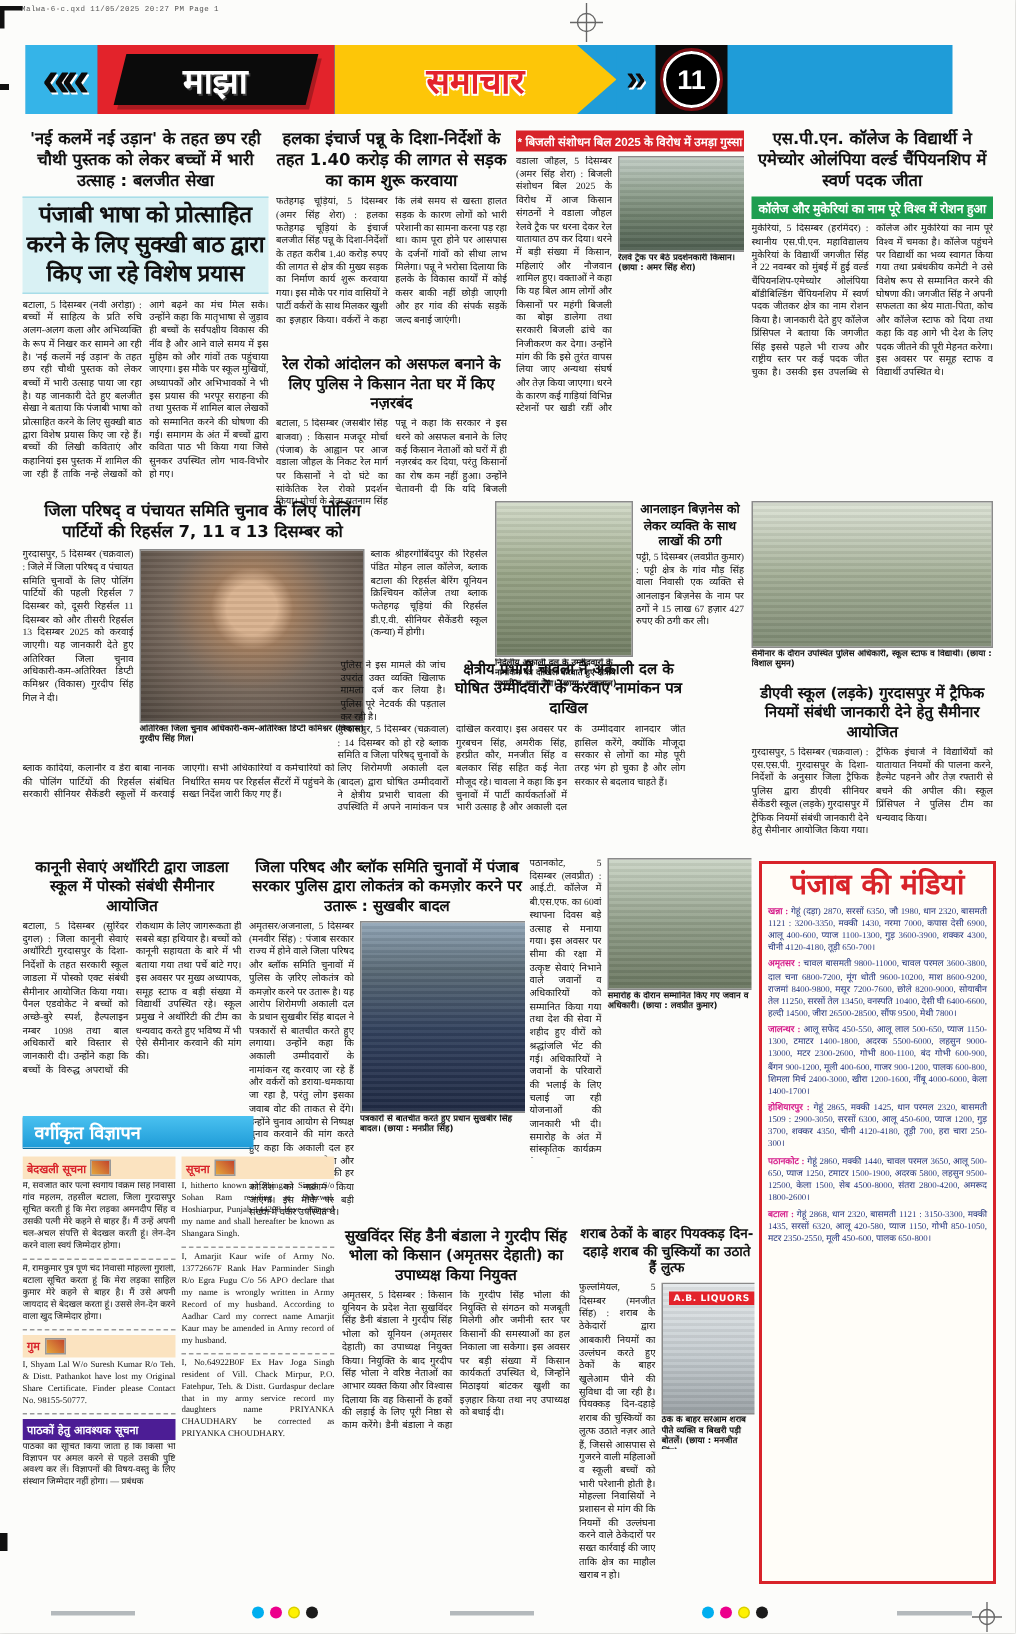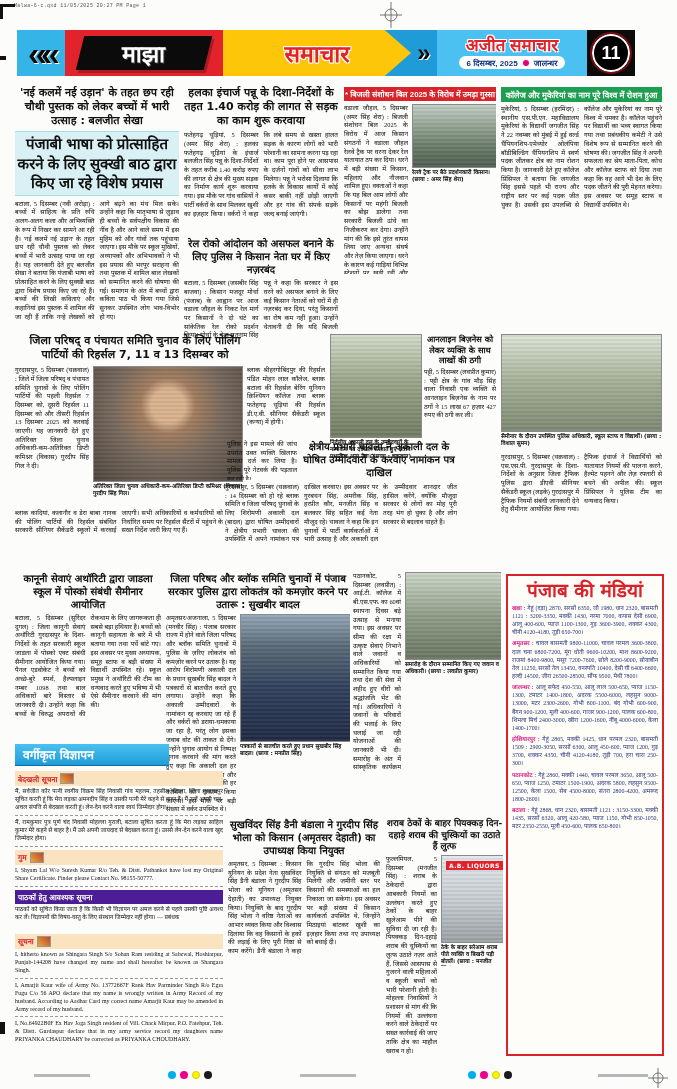--- a/index.html
+++ b/index.html
@@ -77,21 +77,21 @@
   .s9{left:15px;top:572px;width:146px;height:246px;}
   .s10{left:166px;top:572px;width:184px;height:246px;}
   .s11{left:353px;top:572px;width:148px;height:246px;}
   .mandi{left:506px;top:574px;width:158px;height:482px;border:2px solid #d8232a;background:#fffdf8;box-sizing:border-box;padding:3px 4px;overflow:hidden;}
   .mandi-title{color:#d8232a;font-size:19px;font-weight:bold;text-align:center;line-height:1.1;margin:1px 0 3px;font-family:"DejaVu Sans",sans-serif;}
   .mandi p{margin:0 0 3px;font-size:5.9px;line-height:1.38;color:#24357d;text-align:justify;font-family:"Liberation Serif",serif;}
   .mandi .city{color:#d6208c;font-weight:bold;}
   .classifieds{left:15px;top:744px;width:208px;height:324px;overflow:hidden;}
   .cl-banner{background:linear-gradient(180deg,#4ac1f0,#1f9cd8);color:#fff;font-size:12px;font-weight:bold;
     padding:2px 8px;width:138px;margin-bottom:4px;font-family:"DejaVu Sans",sans-serif;box-shadow:0 1px 0 #0e6ea0;}
-  .cl-grid{display:grid;grid-template-columns:1fr;gap:4px;}
+  .cl-grid{display:grid;grid-template-columns:1fr 1fr;gap:4px;}
   .cl-chip{display:flex;align-items:center;gap:3px;background:#fbe3c0;color:#d8232a;font-weight:bold;font-size:7.4px;
     padding:2px 3px;margin:2px 0;font-family:"DejaVu Sans",sans-serif;}
   .cl-chip .thumb{width:12px;height:9px;background:linear-gradient(45deg,#e5a93d,#c2442c);border:1px solid #999;flex:0 0 auto;}
   .cl-chip.blue{background:#4c1d95;color:#fff;}
   .cl-ad{font-size:5.9px;line-height:1.35;text-align:justify;font-family:"Liberation Serif",serif;
     border-bottom:1px dashed #999;padding-bottom:3px;margin-bottom:3px;overflow:hidden;}
   .s12{left:228px;top:818px;width:152px;height:244px;}
   .s13{left:386px;top:818px;width:117px;height:244px;}
   .regline{height:3px;background:#b4b9bc;}
   .cmyk{display:flex;gap:4px;align-items:center;}
@@ -119,28 +119,20 @@
     <div class="mh-chevrons">««</div>
     <div class="mh-red">
       <div class="mh-black-box">
         <span>माझा</span>
       </div>
     </div>
     <div class="mh-yellow">
       <span>समाचार</span>
     </div>
     <div class="mh-chev2">»</div>
-    <div class="mh-blue">
-      <div class="mh-brand">अजीत समाचार</div>
-      <div class="mh-pill">
-        <span>6 दिसम्बर, 2025</span>
-        <span class="mh-dot"></span>
-        <span>जालन्धर</span>
-      </div>
-    </div>
     <div class="mh-pagenum-wrap">
       <div class="mh-pagenum">11</div>
     </div>
   </header>
 
   <section class="abs s1">
     <h2 class="hl-lg">'नई कलमें नई उड़ान' के तहत छप रही चौथी पुस्तक को लेकर बच्चों में भारी उत्साह : बलजीत सेखा</h2>
     <div class="subhead-cyan">पंजाबी भाषा को प्रोत्साहित करने के लिए सुक्खी बाठ द्वारा किए जा रहे विशेष प्रयास</div>
     <div class="bodytext cols2" style="height:168px;">बटाला, 5 दिसम्बर (नवी अरोड़ा) : बच्चों में साहित्य के प्रति रुचि अलग-अलग कला और अभिव्यक्ति के रूप में निखर कर सामने आ रही है। 'नई कलमें नई उड़ान' के तहत छप रही चौथी पुस्तक को लेकर बच्चों में भारी उत्साह पाया जा रहा है। यह जानकारी देते हुए बलजीत सेखा ने बताया कि पंजाबी भाषा को प्रोत्साहित करने के लिए सुक्खी बाठ द्वारा विशेष प्रयास किए जा रहे हैं। बच्चों की लिखी कविताएं और कहानियां इस पुस्तक में शामिल की जा रही हैं ताकि नन्हे लेखकों को आगे बढ़ने का मंच मिल सके। उन्होंने कहा कि मातृभाषा से जुड़ाव ही बच्चों के सर्वपक्षीय विकास की नींव है और आने वाले समय में इस मुहिम को और गांवों तक पहुंचाया जाएगा। इस मौके पर स्कूल मुखियों, अध्यापकों और अभिभावकों ने भी इस प्रयास की भरपूर सराहना की तथा पुस्तक में शामिल बाल लेखकों को सम्मानित करने की घोषणा की गई। समागम के अंत में बच्चों द्वारा कविता पाठ भी किया गया जिसे सुनकर उपस्थित लोग भाव-विभोर हो गए।</div>
   </section>
@@ -157,20 +149,21 @@
     <div class="flow" style="height:170px;">
       <figure class="fig-r" style="width:84px;margin:0 0 2px 4px;">
         <div class="photo ph-crowd" style="width:84px;height:62px;"></div>
         <figcaption class="caption" style="height:20px;">रेलवे ट्रैक पर बैठे प्रदर्शनकारी किसान। (छाया : अमर सिंह शेरा)</figcaption>
       </figure>
       <div class="bodytext">वडाला जौहल, 5 दिसम्बर (अमर सिंह शेरा) : बिजली संशोधन बिल 2025 के विरोध में आज किसान संगठनों ने वडाला जौहल रेलवे ट्रैक पर धरना देकर रेल यातायात ठप कर दिया। धरने में बड़ी संख्या में किसान, महिलाएं और नौजवान शामिल हुए। वक्ताओं ने कहा कि यह बिल आम लोगों और किसानों पर महंगी बिजली का बोझ डालेगा तथा सरकारी बिजली ढांचे का निजीकरण कर देगा। उन्होंने मांग की कि इसे तुरंत वापस लिया जाए अन्यथा संघर्ष और तेज़ किया जाएगा। धरने के कारण कई गाड़ियां विभिन्न स्टेशनों पर खड़ी रहीं और यात्रियों को परेशानी झेलनी पड़ी। किसान नेताओं ने कहा कि सरकार किसानों की एकता से घबराई हुई है।</div>
     </div>
   </section>
 
   <section class="abs s4">
+    <h2 class="hl-lg">एस.पी.एन. कॉलेज के विद्यार्थी ने एमेच्योर ओलंपिया वर्ल्ड चैंपियनशिप में स्वर्ण पदक जीता</h2>
     <div class="kicker-green">कॉलेज और मुकेरियां का नाम पूरे विश्व में रोशन हुआ</div>
     <div class="bodytext cols2" style="height:172px;">मुकेरियां, 5 दिसम्बर (हरमिंदर) : स्थानीय एस.पी.एन. महाविद्यालय मुकेरियां के विद्यार्थी जगजीत सिंह ने 22 नवम्बर को मुंबई में हुई वर्ल्ड चैंपियनशिप-एमेच्योर ओलंपिया बॉडीबिल्डिंग चैंपियनशिप में स्वर्ण पदक जीतकर क्षेत्र का नाम रोशन किया है। जानकारी देते हुए कॉलेज प्रिंसिपल ने बताया कि जगजीत सिंह इससे पहले भी राज्य और राष्ट्रीय स्तर पर कई पदक जीत चुका है। उसकी इस उपलब्धि से कॉलेज और मुकेरियां का नाम पूरे विश्व में चमका है। कॉलेज पहुंचने पर विद्यार्थी का भव्य स्वागत किया गया तथा प्रबंधकीय कमेटी ने उसे विशेष रूप से सम्मानित करने की घोषणा की। जगजीत सिंह ने अपनी सफलता का श्रेय माता-पिता, कोच और कॉलेज स्टाफ को दिया तथा कहा कि वह आगे भी देश के लिए पदक जीतने की पूरी मेहनत करेगा। इस अवसर पर समूह स्टाफ व विद्यार्थी उपस्थित थे।</div>
   </section>
 
   <section class="abs s5">
     <h2 class="hl-lg" style="width:240px;margin:0 auto 4px 0;">जिला परिषद् व पंचायत समिति चुनाव के लिए पोलिंग पार्टियों की रिहर्सल 7, 11 व 13 दिसम्बर को</h2>
     <div class="s5grid">
       <div class="bodytext" style="height:132px;">गुरदासपुर, 5 दिसम्बर (चक्रवाल) : जिले में जिला परिषद् व पंचायत समिति चुनावों के लिए पोलिंग पार्टियों की पहली रिहर्सल 7 दिसम्बर को, दूसरी रिहर्सल 11 दिसम्बर को और तीसरी रिहर्सल 13 दिसम्बर 2025 को करवाई जाएगी। यह जानकारी देते हुए अतिरिक्त जिला चुनाव अधिकारी-कम-अतिरिक्त डिप्टी कमिश्नर (विकास) गुरदीप सिंह गिल ने दी।</div>
       <figure style="margin:0;">
         <div class="photo ph-portrait" style="width:148px;height:114px;"></div>
@@ -193,20 +186,21 @@
   <div class="abs s7cont bodytext">पुलिस ने इस मामले की जांच उपरांत उक्त व्यक्ति खिलाफ मामला दर्ज कर लिया है। पुलिस पूरे नेटवर्क की पड़ताल कर रही है।</div>
 
   <section class="abs s6">
     <h3 class="hl-md">क्षेत्रीय प्रभारी चावला ने अकाली दल के घोषित उम्मीदवारों के करवाए नामांकन पत्र दाखिल</h3>
     <div class="bodytext cols3" style="height:84px;margin-top:4px;">गुरदासपुर, 5 दिसम्बर (चक्रवाल) : 14 दिसम्बर को हो रहे ब्लाक समिति व जिला परिषद् चुनावों के लिए शिरोमणी अकाली दल (बादल) द्वारा घोषित उम्मीदवारों ने क्षेत्रीय प्रभारी चावला की उपस्थिति में अपने नामांकन पत्र दाखिल करवाए। इस अवसर पर गुरबचन सिंह, अमरीक सिंह, हरप्रीत कौर, मनजीत सिंह व बलकार सिंह सहित कई नेता मौजूद रहे। चावला ने कहा कि इन चुनावों में पार्टी कार्यकर्ताओं में भारी उत्साह है और अकाली दल के उम्मीदवार शानदार जीत हासिल करेंगे, क्योंकि मौजूदा सरकार से लोगों का मोह पूरी तरह भंग हो चुका है और लोग सरकार से बदलाव चाहते हैं।</div>
   </section>
 
   <section class="abs s8">
     <div class="photo ph-seminar" style="width:159px;height:96px;"></div>
     <div class="caption" style="height:20px;">सैमीनार के दौरान उपस्थित पुलिस अधिकारी, स्कूल स्टाफ व विद्यार्थी। (छाया : विशाल सुमन)</div>
+    <h3 class="hl-md" style="margin-top:3px;">डीएवी स्कूल (लड़के) गुरदासपुर में ट्रैफिक नियमों संबंधी जानकारी देने हेतु सैमीनार आयोजित</h3>
     <div class="bodytext cols2" style="height:72px;">गुरदासपुर, 5 दिसम्बर (चक्रवाल) : एस.एस.पी. गुरदासपुर के दिशा-निर्देशों के अनुसार जिला ट्रैफिक पुलिस द्वारा डीएवी सीनियर सैकेंडरी स्कूल (लड़के) गुरदासपुर में ट्रैफिक नियमों संबंधी जानकारी देने हेतु सैमीनार आयोजित किया गया। ट्रैफिक इंचार्ज ने विद्यार्थियों को यातायात नियमों की पालना करने, हैल्मेट पहनने और तेज़ रफ्तारी से बचने की अपील की। स्कूल प्रिंसिपल ने पुलिस टीम का धन्यवाद किया।</div>
   </section>
 
   <section class="abs s9">
     <h3 class="hl-md">कानूनी सेवाएं अथॉरिटी द्वारा जाडला स्कूल में पोस्को संबंधी सैमीनार आयोजित</h3>
     <div class="bodytext cols2" style="height:198px;">बटाला, 5 दिसम्बर (सुरिंदर दुगल) : जिला कानूनी सेवाएं अथॉरिटी गुरदासपुर के दिशा-निर्देशों के तहत सरकारी स्कूल जाडला में पोस्को एक्ट संबंधी सैमीनार आयोजित किया गया। पैनल एडवोकेट ने बच्चों को अच्छे-बुरे स्पर्श, हैल्पलाइन नम्बर 1098 तथा बाल अधिकारों बारे विस्तार से जानकारी दी। उन्होंने कहा कि बच्चों के विरुद्ध अपराधों की रोकथाम के लिए जागरूकता ही सबसे बड़ा हथियार है। बच्चों को कानूनी सहायता के बारे में भी बताया गया तथा पर्चे बांटे गए। इस अवसर पर मुख्य अध्यापक, समूह स्टाफ व बड़ी संख्या में विद्यार्थी उपस्थित रहे। स्कूल प्रमुख ने अथॉरिटी की टीम का धन्यवाद करते हुए भविष्य में भी ऐसे सैमीनार करवाने की मांग की।</div>
   </section>
 
   <section class="abs s10">
     <h3 class="hl-md">जिला परिषद और ब्लॉक समिति चुनावों में पंजाब सरकार पुलिस द्वारा लोकतंत्र को कमज़ोर करने पर उतारू : सुखबीर बादल</h3>

